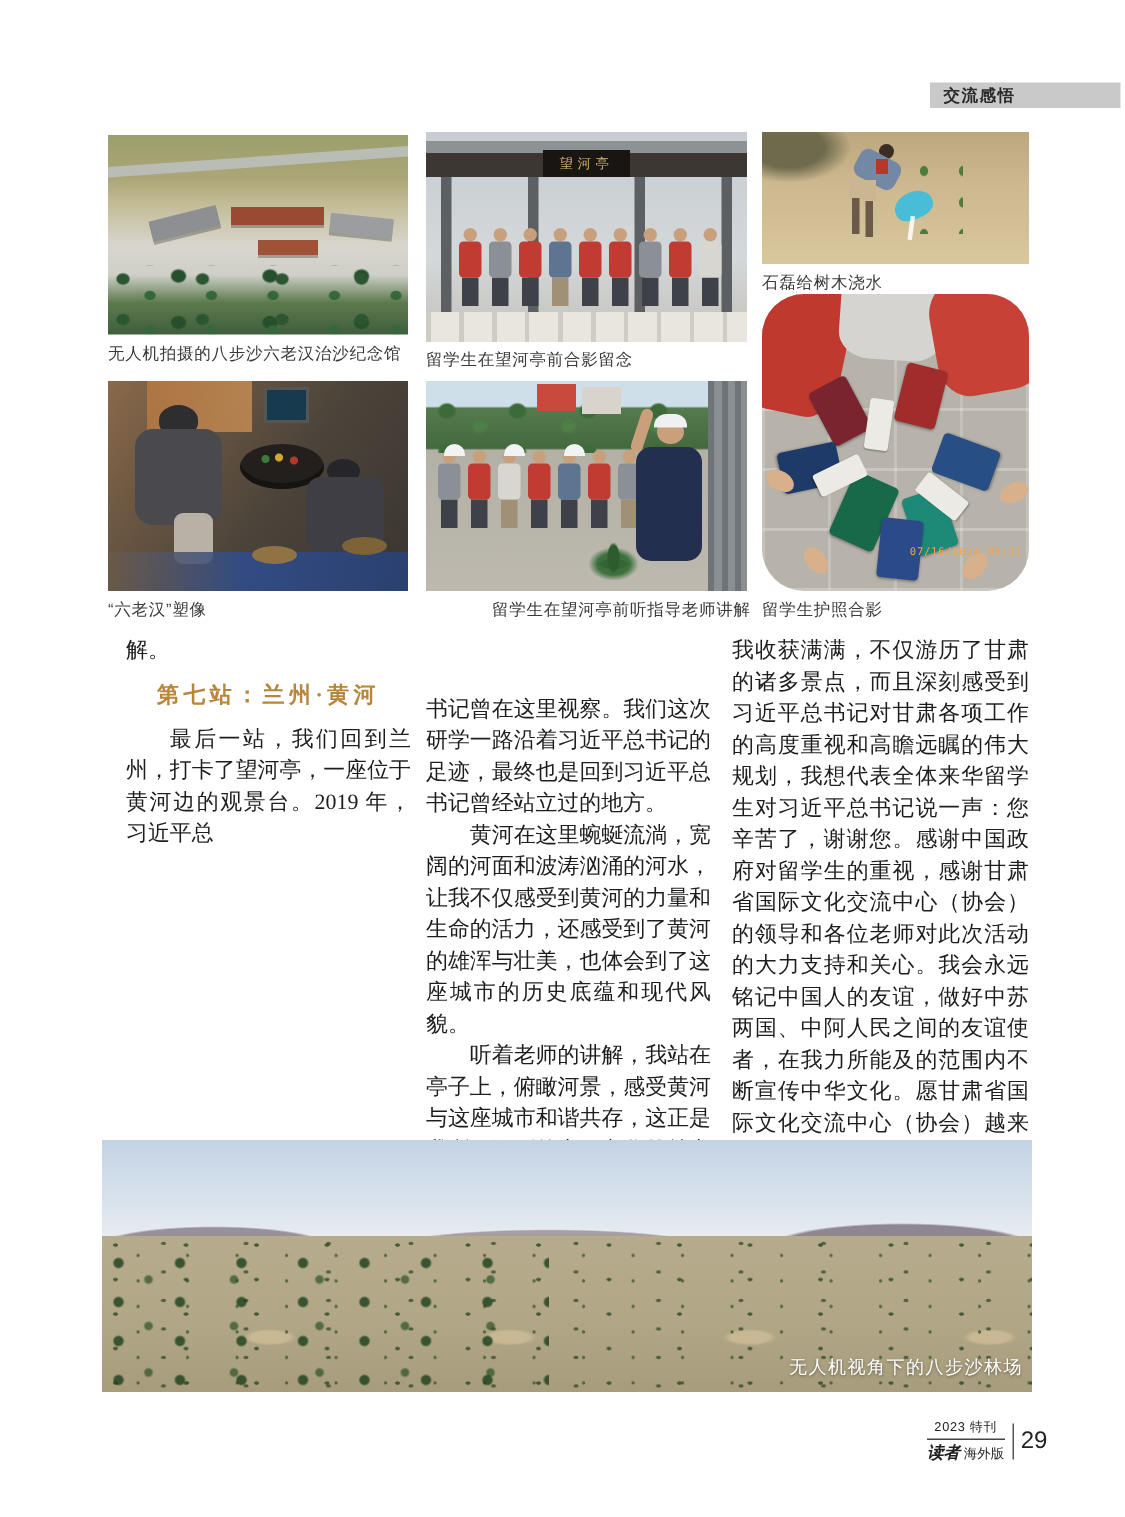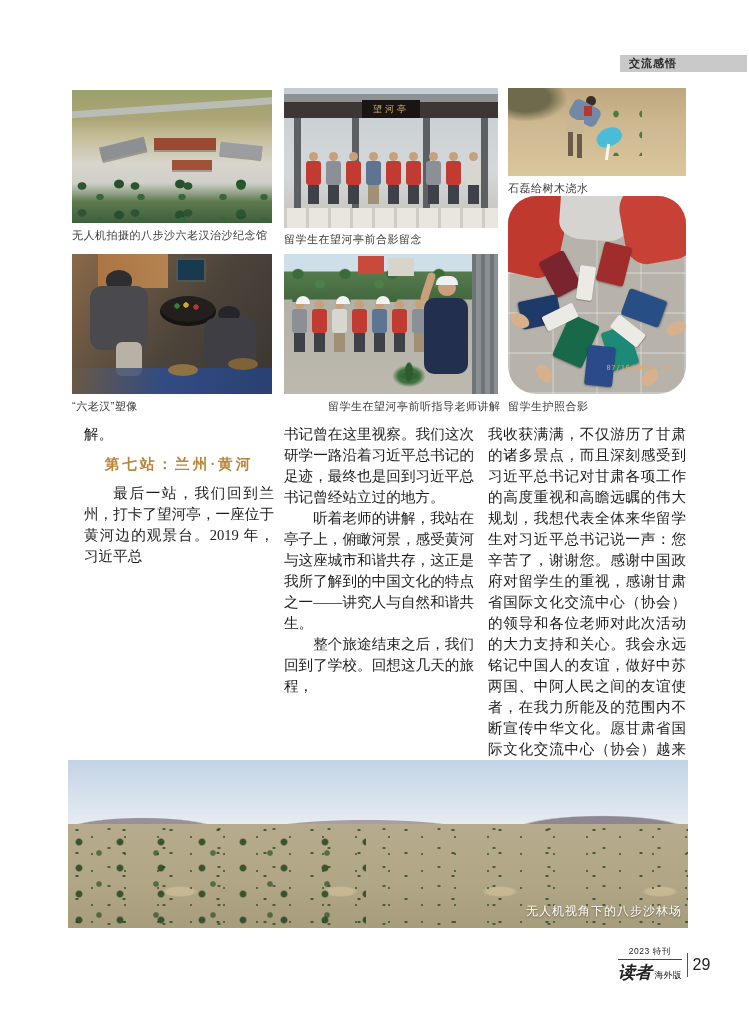--- a/index.html
+++ b/index.html
@@ -118,21 +118,21 @@
   .ph-pass .g1{ left:52px; top:-14px; width:70px; height:58px; background:#d6d4d0; transform:rotate(4deg); }
   .pp{ position:absolute; width:28px; height:40px; border-radius:3px; box-shadow:0 1px 2px rgba(0,0,0,.35); }
   .slip{ position:absolute; width:16px; height:34px; background:#eceae4; border-radius:2px; box-shadow:0 1px 1px rgba(0,0,0,.25); }
   .hand{ position:absolute; width:20px; height:13px; border-radius:50%; background:#d9b08c; }
   .ph-pass .stamp{ position:absolute; right:4px; bottom:22px; font-family:"DejaVu Sans Mono","Liberation Mono",monospace; font-size:7px; color:#f5a24b; letter-spacing:.5px; }
   
   .colwrap{ position:absolute; top:424px; }
   .col{ font-size:14.6px; line-height:21px; text-align:justify; color:#1d1d1d; }
   .col p.ind{ text-indent:2em; }
   .col-1{ left:84px; width:190px; }
-  .col-2{ left:284px; width:190px; }
+  .col-2{ left:284px; width:190px;margin-top:39px; }
   .col-3{ left:488px; width:198px; }
   .sec-heading{
     text-align:center; font-weight:bold; color:#b8863b; letter-spacing:3px;
     font-size:14.6px; margin:9px 0 8px 0;
   }
   .end-mark{ float:right; color:#2f9e4f; font-size:14px; line-height:21px;
     font-family:"DejaVu Sans","Liberation Sans",sans-serif; }
   
   .pano{ position:absolute; left:68px; top:760px; width:620px; height:168px; overflow:hidden; }
   .pano-sky{ position:absolute; left:0; right:0; top:0; height:40%;
@@ -156,21 +156,21 @@
     background-size:41px 26px, 57px 31px; }
   .pano-caption{ position:absolute; right:6px; bottom:8px; color:#fff; font-size:12px;
     letter-spacing:1px; font-family:"Liberation Sans","DejaVu Sans",sans-serif;
     text-shadow:0 1px 2px rgba(0,0,0,.45); }
   
   .footer{ position:absolute; left:618px; top:946px; display:flex; align-items:center;
     font-family:"Liberation Sans","DejaVu Sans",sans-serif; color:#222; }
   .footer .stack{ text-align:center; }
   .footer .yr{ font-size:8.5px; letter-spacing:.5px; border-bottom:1px solid #444; padding:0 2px 1px; }
   .footer .mag{ font-size:9px; padding-top:1px; white-space:nowrap; }
-  .footer .logo{ font-family:"DejaVu Serif","Liberation Serif",serif; font-style:italic; font-weight:bold; font-size:17px; }
+  .footer .logo{ font-family:"DejaVu Serif","Liberation Serif",serif; font-style:italic; font-weight:bold; font-size:11px; }
   .footer .vbar{ width:1px; height:24px; background:#555; margin:0 5px; }
   .footer .pg{ font-size:16px; }
 </style>
 </head>
 <body>
 
 <div class="page">
 
   <div class="header-bar">
     <span>交流感悟</span>
@@ -316,20 +316,21 @@
   <div class="caption" style="left:284px;top:399px;margin-left:44px;">留学生在望河亭前听指导老师讲解</div>
 
   <div class="colwrap col col-1">
     <p>解。</p>
     <div class="sec-heading">第七站：兰州·黄河</div>
     <p class="ind">最后一站，我们回到兰州，打卡了望河亭，一座位于黄河边的观景台。2019 年，习近平总</p>
   </div>
 
   <div class="colwrap col col-2">
     <p>书记曾在这里视察。我们这次研学一路沿着习近平总书记的足迹，最终也是回到习近平总书记曾经站立过的地方。</p>
+    <p class="ind">黄河在这里蜿蜒流淌，宽阔的河面和波涛汹涌的河水，让我不仅感受到黄河的力量和生命的活力，还感受到了黄河的雄浑与壮美，也体会到了这座城市的历史底蕴和现代风貌。</p>
     <p class="ind">听着老师的讲解，我站在亭子上，俯瞰河景，感受黄河与这座城市和谐共存，这正是我所了解到的中国文化的特点之一——讲究人与自然和谐共生。</p>
     <p class="ind">整个旅途结束之后，我们回到了学校。回想这几天的旅程，</p>
   </div>
 
   <div class="colwrap col col-3">
     <p><span>我收获满满，不仅游历了甘肃的诸多景点，而且深刻感受到习近平总书记对甘肃各项工作的高度重视和高瞻远瞩的伟大规划，我想代表全体来华留学生对习近平总书记说一声：您辛苦了，谢谢您。感谢中国政府对留学生的重视，感谢甘肃省国际文化交流中心（协会）的领导和各位老师对此次活动的大力支持和关心。我会永远铭记中国人的友谊，做好中苏两国、中阿人民之间的友谊使者，在我力所能及的范围内不断宣传中华文化。愿甘肃省国际文化交流中心（协会）越来越好，愿中国繁荣富强，人民安居乐业！</span><span class="end-mark">❋</span></p>
   </div>
 
   <div class="pano">
     <div class="pano-sky"></div>

